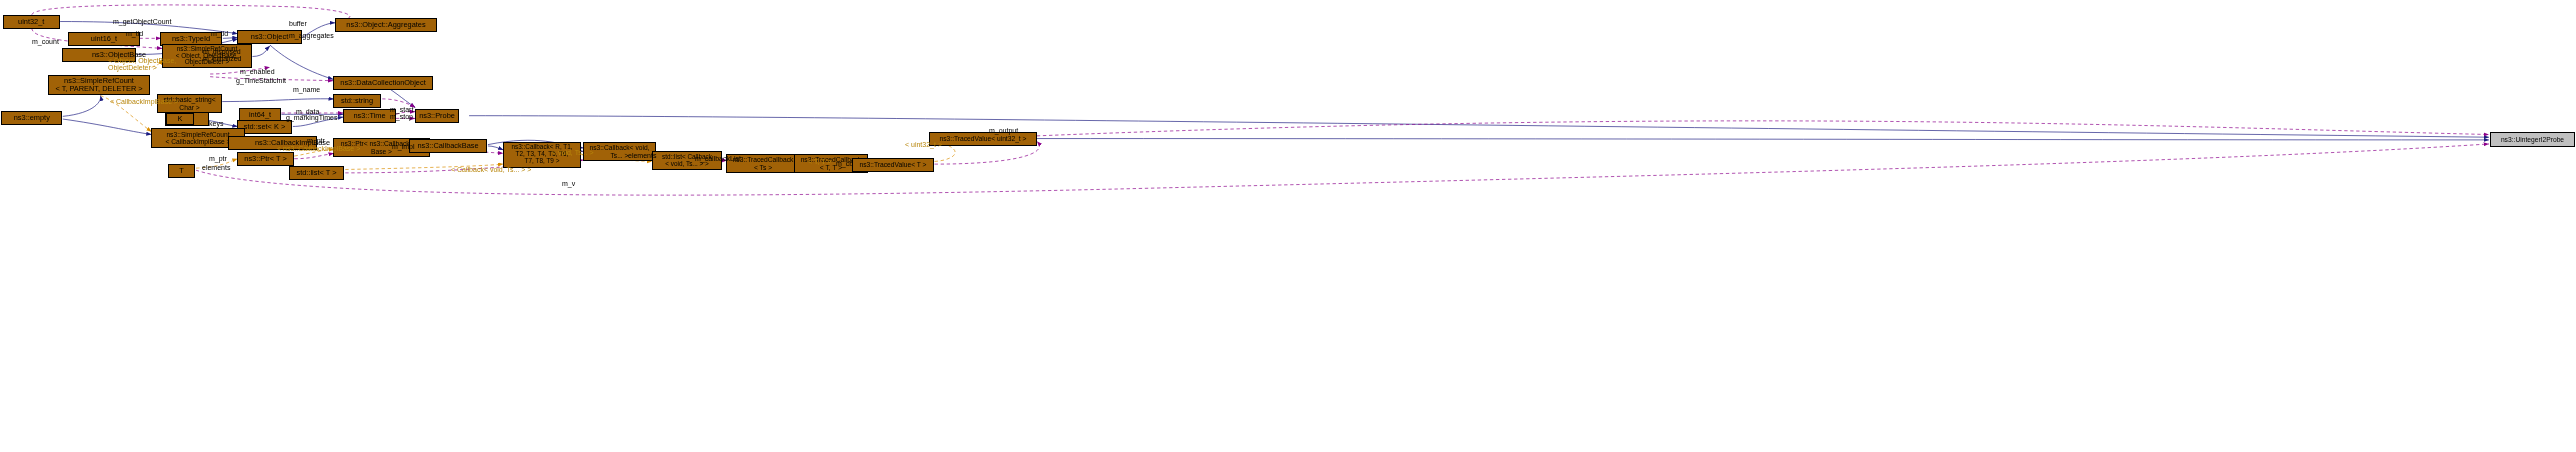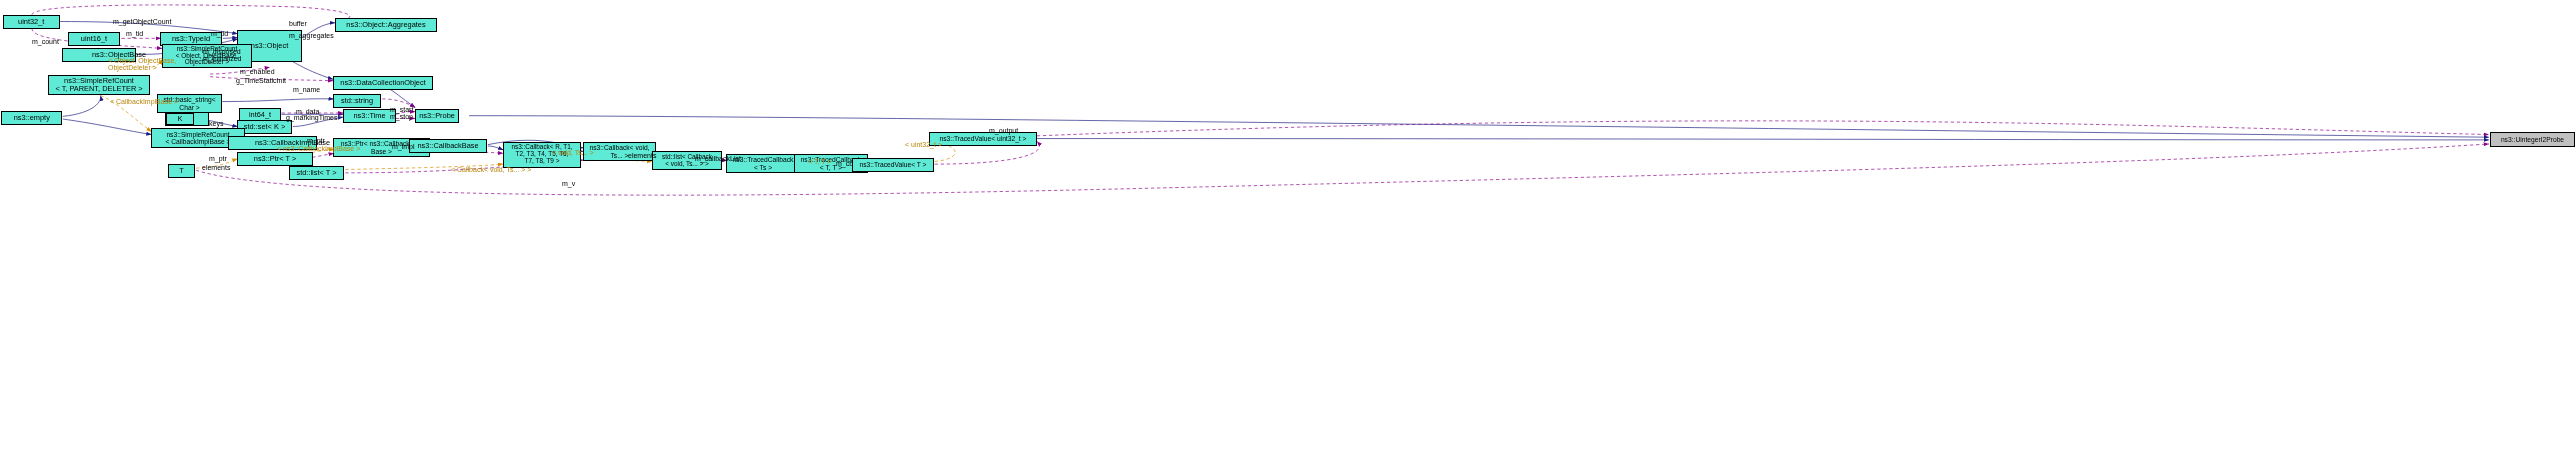--- a/index.html
+++ b/index.html
@@ -1,18 +1,18 @@
 <!DOCTYPE html>
 <html style="font-size:10.8px"><head>
 <meta charset="utf-8">
 <style>
   html,body{margin:0;padding:0;background:#ffffff;}
   body{width:2576px;height:452px;position:relative;font-family:"Liberation Sans",sans-serif;}
   #canvas{position:absolute;left:0;top:0;width:2576px;height:452px;}
-  .node{position:absolute;box-sizing:border-box;border:0.7px solid #000;background:#5eead4;
+  .node{position:absolute;box-sizing:border-box;border:0.7px solid #000;background:#a16207;
         display:flex;align-items:center;justify-content:center;text-align:center;
         font-size:7.4px;line-height:1.08;color:#000;white-space:pre;}
   .node.gray{background:#c0c0c0;border-color:#000;}
   .lbl{position:absolute;font-size:7px;color:#000;white-space:pre;line-height:1.05;}
   svg{position:absolute;left:0;top:0;width:2576px;height:452px;overflow:visible;}
 </style>
 </head>
 <body>
 
 <div id="canvas">
@@ -80,27 +80,27 @@
       <path d="M436,232 C460,228 470,224 495,222" stroke="#d98c00" marker-end="url(#arrOra)"></path>
       <path d="M290,250 C330,248 340,240 352,236" stroke="#d98c00" marker-end="url(#arrOra)"></path>
       <path d="M863,230 C880,232 900,238 968,240" stroke="#d98c00" marker-end="url(#arrOra)"></path>
       <path d="M1188,238 C1200,238 1220,238 1266,242" stroke="#d98c00" marker-end="url(#arrOra)"></path>
       <path d="M1388,240 C1420,238 1440,220 1380,208" stroke="#d98c00" marker-end="url(#arrOra)"></path>
       <path d="M512,252 C600,250 700,248 747,244" stroke="#d98c00" marker-end="url(#arrOra)"></path>
     </g>
   </svg>
 
   <div class="node" style="left:2.7px;top:15px;width:57px;height:13.5px;">uint32_t</div>
-  <div class="node" style="left:68px;top:32px;width:52px;height:13.5px;">uint16_t</div>
+  <div class="node" style="left:68px;top:32px;width:72px;height:13.5px;">uint16_t</div>
   <div class="node" style="left:62px;top:48px;width:74px;height:13.5px;padding-left:40px;">ns3::ObjectBase</div>
   <div class="node" style="left:48px;top:75px;width:102px;height:20px;">ns3::SimpleRefCount
 &lt; T, PARENT, DELETER &gt;</div>
   <div class="node" style="left:1.3px;top:111px;width:61px;height:13.5px;">ns3::empty</div>
   <div class="node" style="left:160px;top:32px;width:62px;height:13.5px;">ns3::TypeId</div>
-  <div class="node" style="left:237px;top:30px;width:65px;height:32px;">ns3::Object</div>
+  <div class="node" style="left:237px;top:30px;width:65px;height:14px;">ns3::Object</div>
   <div class="node" style="left:335px;top:18px;width:102px;height:13.5px;">ns3::Object::Aggregates</div>
   <div class="node" style="left:162px;top:44px;width:90px;height:24px;font-size:6.4px;">ns3::SimpleRefCount
 &lt; Object, ObjectBase,
 ObjectDeleter &gt;</div>
   <div class="node" style="left:165px;top:67px;width:44px;height:13.5px;margin-top:45px;">bool</div>
   <div class="node" style="left:157px;top:94px;width:65px;height:19px;font-size:6.7px;">std::basic_string&lt;
 Char &gt;</div>
   <div class="node" style="left:333px;top:94px;width:48px;height:13.5px;">std::string</div>
   <div class="node" style="left:333px;top:76px;width:100px;height:13.5px;">ns3::DataCollectionObject</div>
   <div class="node" style="left:239px;top:108px;width:42px;height:13.5px;">int64_t</div>
@@ -112,21 +112,21 @@
 &lt; CallbackImplBase &gt;</div>
   <div class="node" style="left:228px;top:136px;width:89px;height:13.5px;padding-left:40px;">ns3::CallbackImplBase</div>
   <div class="node" style="left:333px;top:138px;width:97px;height:19px;font-size:6.7px;">ns3::Ptr&lt; ns3::CallbackImpl
 Base &gt;</div>
   <div class="node" style="left:409px;top:139px;width:78px;height:13.5px;">ns3::CallbackBase</div>
   <div class="node" style="left:503px;top:142px;width:78px;height:25.6px;font-size:6.4px;">ns3::Callback&lt; R, T1,
 T2, T3, T4, T5, T6,
 T7, T8, T9 &gt;</div>
   <div class="node" style="left:583px;top:142px;width:73px;height:19px;font-size:6.7px;">ns3::Callback&lt; void,
 Ts... &gt;</div>
-  <div class="node" style="left:237px;top:152px;width:76px;height:13.5px;">ns3::Ptr&lt; T &gt;</div>
+  <div class="node" style="left:237px;top:152px;width:57px;height:13.5px;">ns3::Ptr&lt; T &gt;</div>
   <div class="node" style="left:168px;top:164px;width:27px;height:13.5px;">T</div>
   <div class="node" style="left:289px;top:166px;width:55px;height:13.5px;">std::list&lt; T &gt;</div>
   <div class="node" style="left:652px;top:151px;width:70px;height:19px;font-size:6.4px;">std::list&lt; Callback
 &lt; void, Ts... &gt; &gt;</div>
   <div class="node" style="left:726px;top:154px;width:74px;height:19px;font-size:6.7px;">ns3::TracedCallback
 &lt; Ts &gt;</div>
   <div class="node" style="left:794px;top:154px;width:74px;height:19px;font-size:6.7px;">ns3::TracedCallback
 &lt; T, T &gt;</div>
   <div class="node" style="left:852px;top:158px;width:82px;height:13.5px;font-size:6.7px;">ns3::TracedValue&lt; T &gt;</div>
   <div class="node" style="left:929px;top:132px;width:108px;height:13.5px;font-size:6.7px;">ns3::TracedValue&lt; uint32_t &gt;</div>

